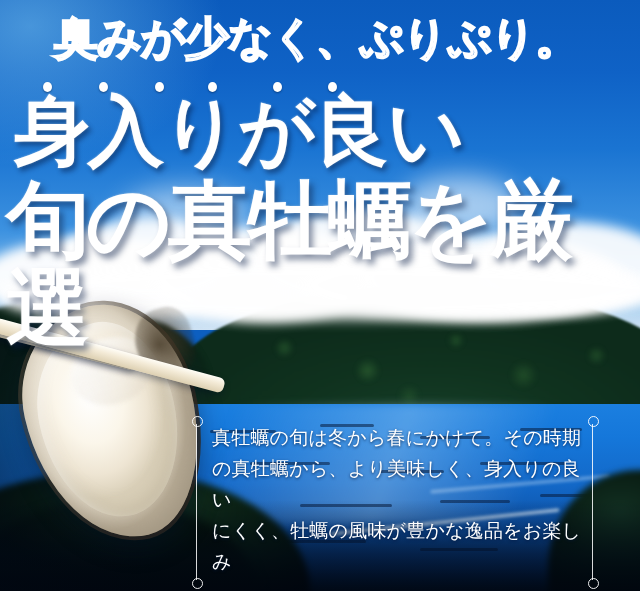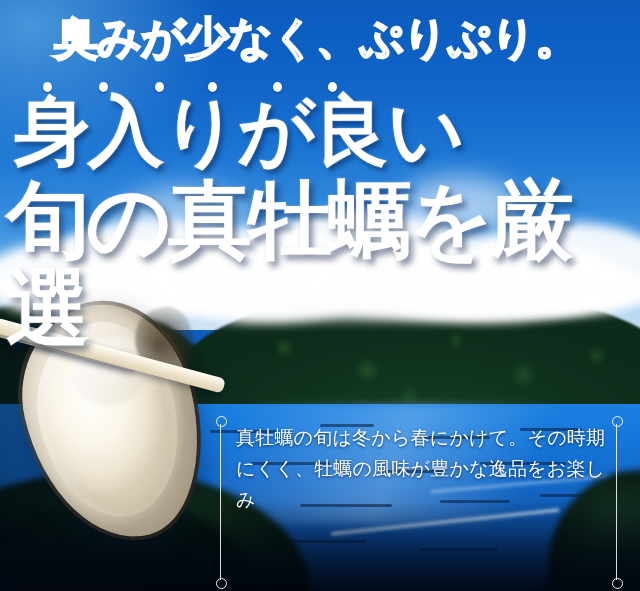--- a/index.html
+++ b/index.html
@@ -206,21 +206,21 @@
   .chop2{
     position:absolute;left:-26px;top:44px;width:150px;height:13px;
     transform:rotate(14deg);
     border-radius:6px;
     background:linear-gradient(180deg, #fffdf7 0%, #f0e6d0 55%, #d8cbab 100%);
     box-shadow:0 3px 6px rgba(0,12,35,.35);
   }
 
   
   .copy{
-    position:absolute;left:196px;top:412px;width:408px;height:172px;margin-left:24px;
+    position:absolute;left:196px;top:412px;width:408px;height:172px;
   }
   .rule{
     position:absolute;top:12px;width:1px;height:156px;
     background:rgba(255,255,255,.85);
   }
   .rule.left{left:0;}
   .rule.right{left:396px;}
   .ring{
     position:absolute;width:9px;height:9px;border-radius:50%;
     border:1.5px solid rgba(255,255,255,.92);
@@ -325,18 +325,19 @@
   <div class="copy">
     <div class="rule left"></div>
     <div class="rule right"></div>
     <div class="ring tl"></div>
     <div class="ring bl"></div>
     <div class="ring tr"></div>
     <div class="ring br"></div>
 
     <div class="copy-text">
       <p>真牡蠣の旬は冬から春にかけて。その時期</p>
+      <p>の真牡蠣から、より美味しく、身入りの良い</p>
       <p>にくく、牡蠣の風味が豊かな逸品をお楽しみ</p>
 
     </div>
   </div>
 
 </div>
 
 </body></html>

